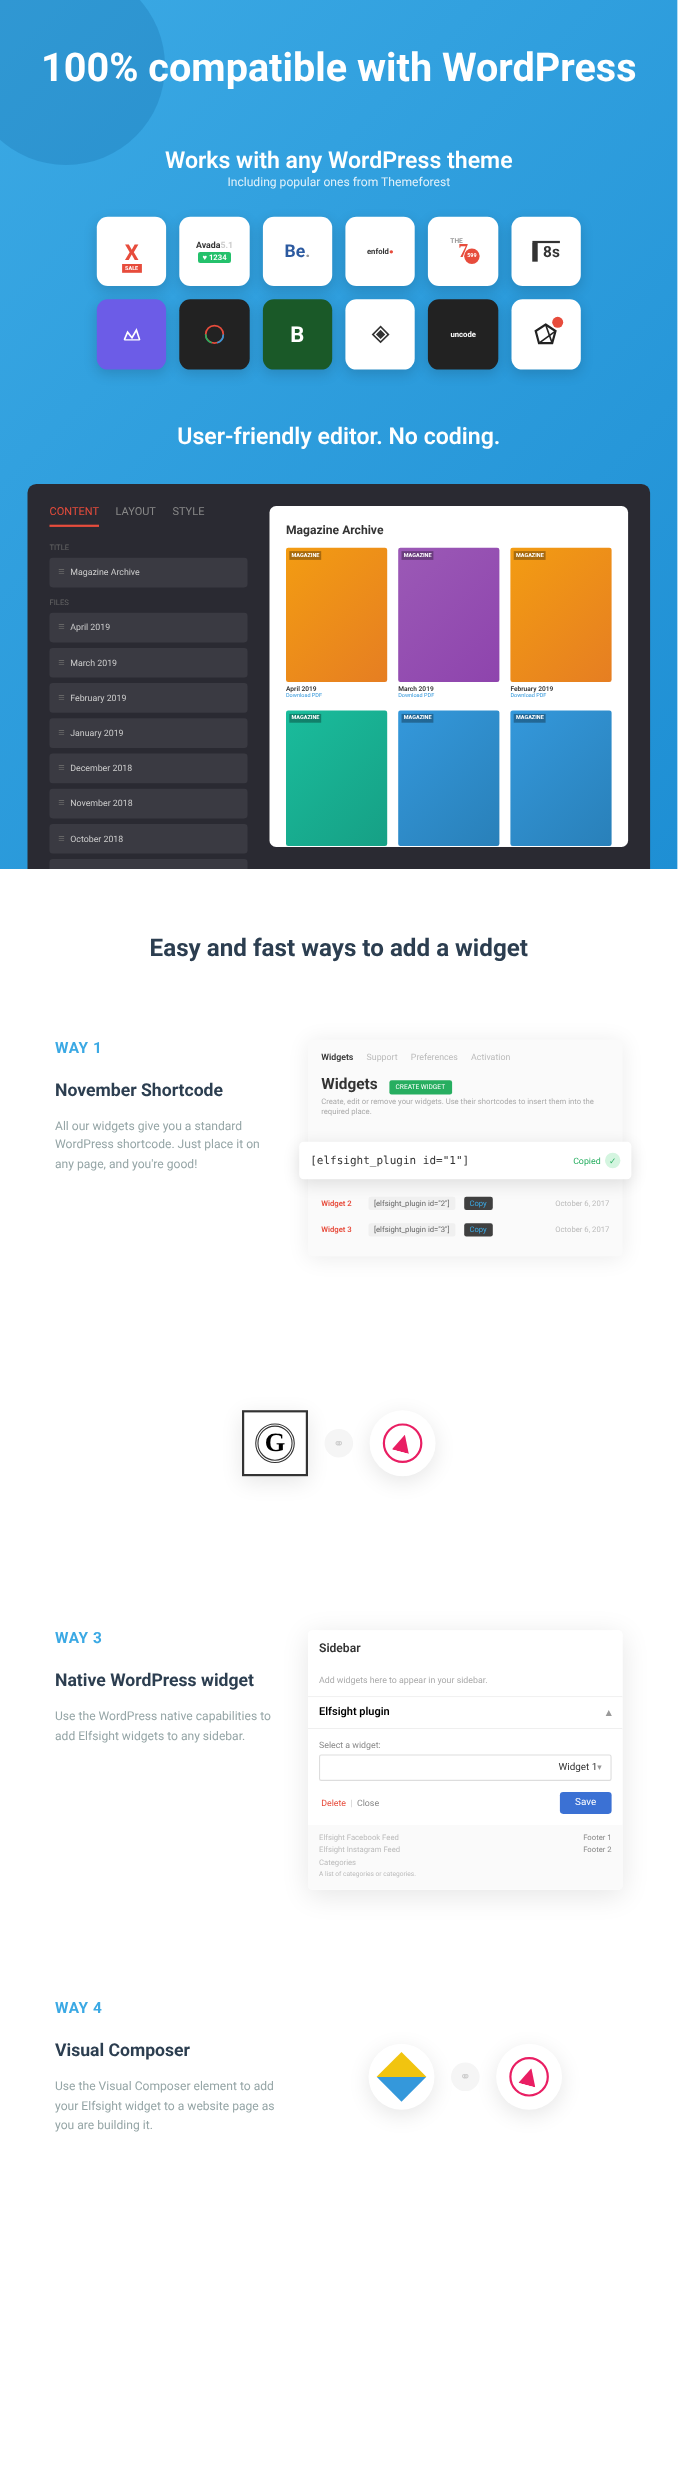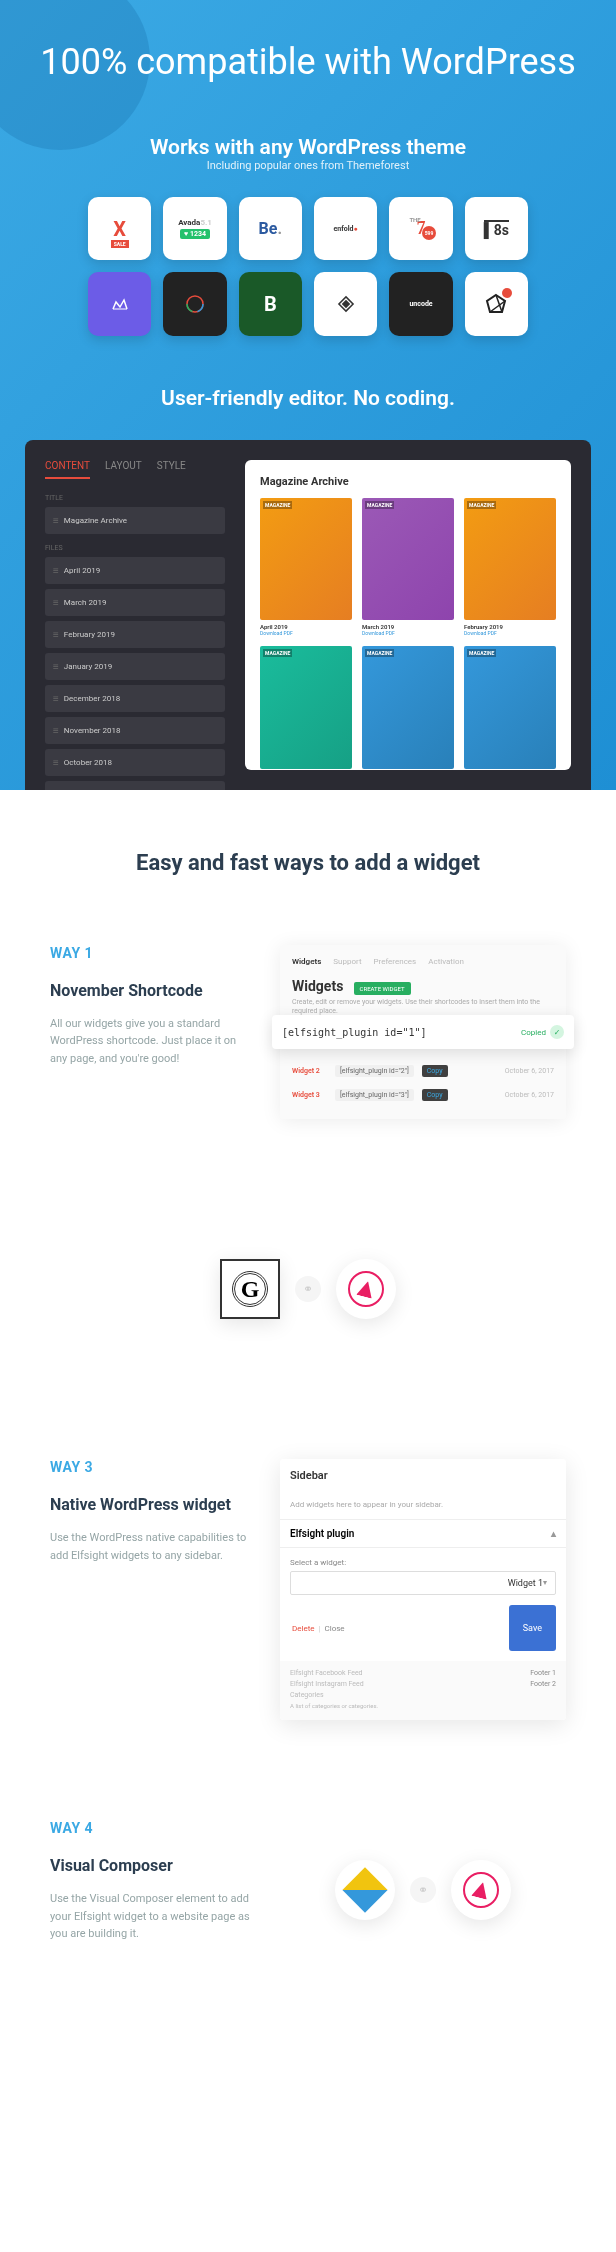--- a/index.html
+++ b/index.html
@@ -1,19 +1,19 @@
 <!DOCTYPE html>
 <html><head>
 <meta charset="utf-8">
 <style>
 *{margin:0;padding:0;box-sizing:border-box;font-family:-apple-system,BlinkMacSystemFont,'Segoe UI',Roboto,sans-serif}
 body{width:616px;background:#fff}
 .hero{background:linear-gradient(135deg,#3ba9e4 0%,#1e8fd4 100%);padding:40px 30px 0;color:#fff;text-align:center;position:relative;overflow:hidden}
 .hero::before{content:"";position:absolute;top:-30px;left:-30px;width:180px;height:180px;border-radius:50%;background:rgba(15,100,160,0.25)}
-.hero h1{font-size:36px;font-weight:400;line-height:1.25;margin-bottom:50px;position:relative}
+.hero h1{font-size:36px;font-weight:700;line-height:1.25;margin-bottom:50px;position:relative}
 .hero h2{font-size:21px;font-weight:600;position:relative}
 .hero .sub{font-size:11px;opacity:.85;margin-bottom:25px;position:relative}
 .theme-grid{display:grid;grid-template-columns:repeat(6,1fr);gap:12px;max-width:440px;margin:0 auto 50px;position:relative}
 .theme-icon{width:100%;aspect-ratio:1;background:#fff;border-radius:10px;display:flex;align-items:center;justify-content:center;box-shadow:0 4px 12px rgba(0,0,0,0.15);font-size:9px;font-weight:700;color:#333}
 .ti-x{color:#e74c3c;font-size:20px}
 .ti-avada{flex-direction:column;gap:2px}
 .ti-avada .bar{background:#24c16c;color:#fff;padding:1px 4px;border-radius:2px;font-size:7px}
 .ti-be{color:#2c5aa0;font-size:16px}
 .ti-enf{color:#333;font-size:7px}
 .ti-7{color:#e74c3c;font-size:18px;font-family:serif}
@@ -50,21 +50,21 @@
 .way-txt{flex:0 0 200px}
 .way-lbl{font-size:14px;font-weight:700;color:#3ba9e4;letter-spacing:.5px;margin-bottom:20px}
 .way-txt h3{font-size:16px;font-weight:700;color:#2c3e50;margin-bottom:15px}
 .way-txt p{font-size:11px;line-height:1.6;color:#95a5a6}
 .way-vis{flex:1;min-height:140px;position:relative}
 .wv1{background:#fafafa;border-radius:4px;padding:12px;font-size:9px;box-shadow:0 2px 20px rgba(0,0,0,.08)}
 .wv1-tabs{display:flex;gap:12px;font-size:8px;color:#bbb;margin-bottom:12px}
 .wv1-tabs span:first-child{color:#333;font-weight:600}
 .wv1 h5{font-size:14px;color:#333;display:inline-block;margin-bottom:4px}
 .wv1-cr{display:inline-block;background:#27ae60;color:#fff;font-size:6px;padding:3px 6px;border-radius:2px;margin-left:8px}
-.wv1-d{font-size:7px;color:#aaa;margin-bottom:3px;line-height:1.4}
+.wv1-d{font-size:7px;color:#aaa;margin-bottom:26px;line-height:1.4}
 .wv1-sc{background:#fff;border-radius:4px;padding:10px;display:flex;justify-content:space-between;align-items:center;box-shadow:0 4px 15px rgba(0,0,0,.12);margin:-5px -20px 10px}
 .wv1-sc code{font-size:10px;color:#333;font-family:Menlo,monospace}
 .wv1-cp{display:flex;align-items:center;gap:4px;font-size:8px;color:#27ae60}
 .wv1-cp::after{content:"✓";background:#d4f5e0;width:14px;height:14px;border-radius:50%;display:inline-flex;align-items:center;justify-content:center;font-size:8px}
 .wv1-row{display:flex;gap:8px;align-items:center;font-size:7px;color:#888;padding:6px 0}
 .wv1-row .wn{color:#e74c3c;font-weight:600;width:35px}
 .wv1-row .wc{background:#f0f0f0;padding:2px 5px;border-radius:2px;color:#666}
 .wv1-row .wb{background:#404040;color:#3ba9e4;padding:2px 5px;border-radius:2px}
 .wv1-row .wd{margin-left:auto;color:#bbb}
 .wv-chain{display:flex;align-items:center;justify-content:center;gap:15px;padding:30px 0}
@@ -81,21 +81,21 @@
 .wv3-h .s{font-size:8px;color:#aaa}
 .wv3-bar{background:#fff;padding:8px 10px;font-weight:600;font-size:10px;border-bottom:1px solid #eee;display:flex;justify-content:space-between}
 .wv3-bar::after{content:"▴";color:#999}
 .wv3-bod{background:#fff;padding:10px}
 .wv3-sel-l{font-size:8px;color:#888;margin-bottom:4px}
 .wv3-sel{border:1px solid #ddd;padding:6px 8px;border-radius:2px;font-size:9px;color:#333;display:flex;justify-content:flex-end;margin-bottom:10px}
 .wv3-sel::after{content:"▾";color:#999;font-size:8px}
 .wv3-ft{display:flex;justify-content:space-between;align-items:center}
 .wv3-ft .lk{font-size:8px;color:#e74c3c}
 .wv3-ft .lk span{color:#ccc;margin:0 2px}
-.wv3-sv{background:#3b71d4;color:#fff;padding:18px 14px;border-radius:3px;font-size:9px}
+.wv3-sv{background:#3b71d4;color:#fff;padding:5px 14px;border-radius:3px;font-size:9px}
 .wv3-bot{padding:8px 10px;display:flex;gap:30px;font-size:7px;color:#bbb;background:#fafafa}
 .wv3-bot-l{flex:1}
 .wv3-bot-l div{margin-bottom:3px}
 .wv3-bot-r div{margin-bottom:3px;color:#888}
 </style>
 </head>
 <body>
 
 <div class="hero">
   <h1>100% compatible with WordPress</h1>

